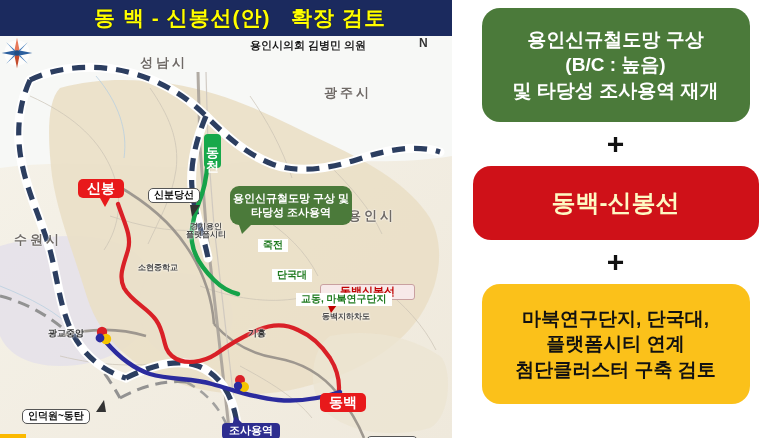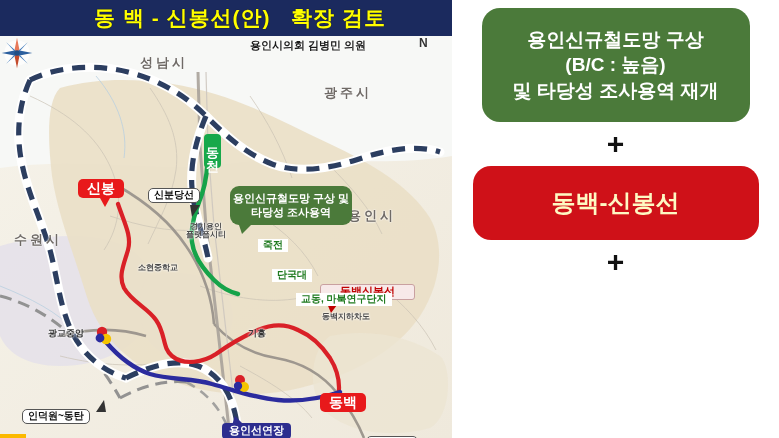--- a/index.html
+++ b/index.html
@@ -229,21 +229,21 @@
     <div class="mlabel box-white" style="left:148px;top:152px;">신분당선</div>
     <div class="tail" style="left:190px;top:169px;border-left:2px solid transparent;
          border-right:8px solid transparent;border-top:12px solid #333;"></div>
 
     <div class="mlabel box-white" style="left:22px;top:373px;">인덕원~동탄</div>
     <div class="tail" style="left:96px;top:364px;border-left:8px solid transparent;
          border-right:2px solid transparent;border-bottom:12px solid #333;"></div>
 
     <div class="mlabel box-white" style="left:366px;top:400px;">에버라인</div>
 
-    <div class="mlabel box-navy" style="left:222px;top:387px;">용인선연장</div>
+    <div class="mlabel box-navy" style="left:222px;top:387px;">조사용역</div>
     <div class="tail" style="left:232px;top:380px;border-left:3px solid transparent;
          border-right:9px solid transparent;border-bottom:9px solid #2d2d8f;"></div>
 
     <div class="mlabel box-greentxt" style="left:258px;top:203px;">죽전</div>
     <div class="mlabel box-greentxt" style="left:272px;top:233px;">단국대</div>
     <div class="mlabel box-greentxt" style="left:296px;top:257px;">교동, 마북연구단지</div>
 
     <div class="mlabel box-green-v" style="left:204px;top:98px;">동천</div>
 
     <div class="mlabel box-callout" style="left:230px;top:150px;">
@@ -267,15 +267,20 @@
     </div>
 
     <div class="plus">+</div>
 
     <div class="pbox" id="box-red">
       <div class="pline">동백-신봉선</div>
     </div>
 
     <div class="plus">+</div>
 
+    <div class="pbox" id="box-yellow">
+      <div class="pline">마북연구단지, 단국대,</div>
+      <div class="pline">플랫폼시티 연계</div>
+      <div class="pline">첨단클러스터 구축 검토</div>
+    </div>
   </div>
 
 </div>
 
 </body></html>

